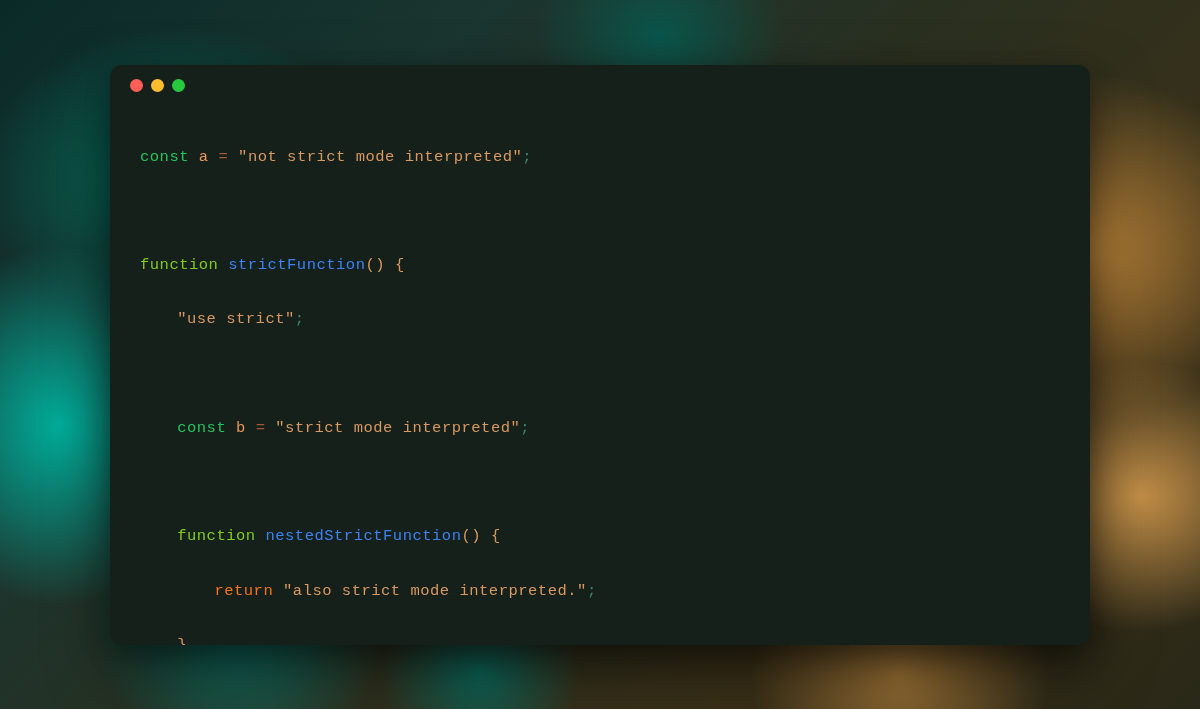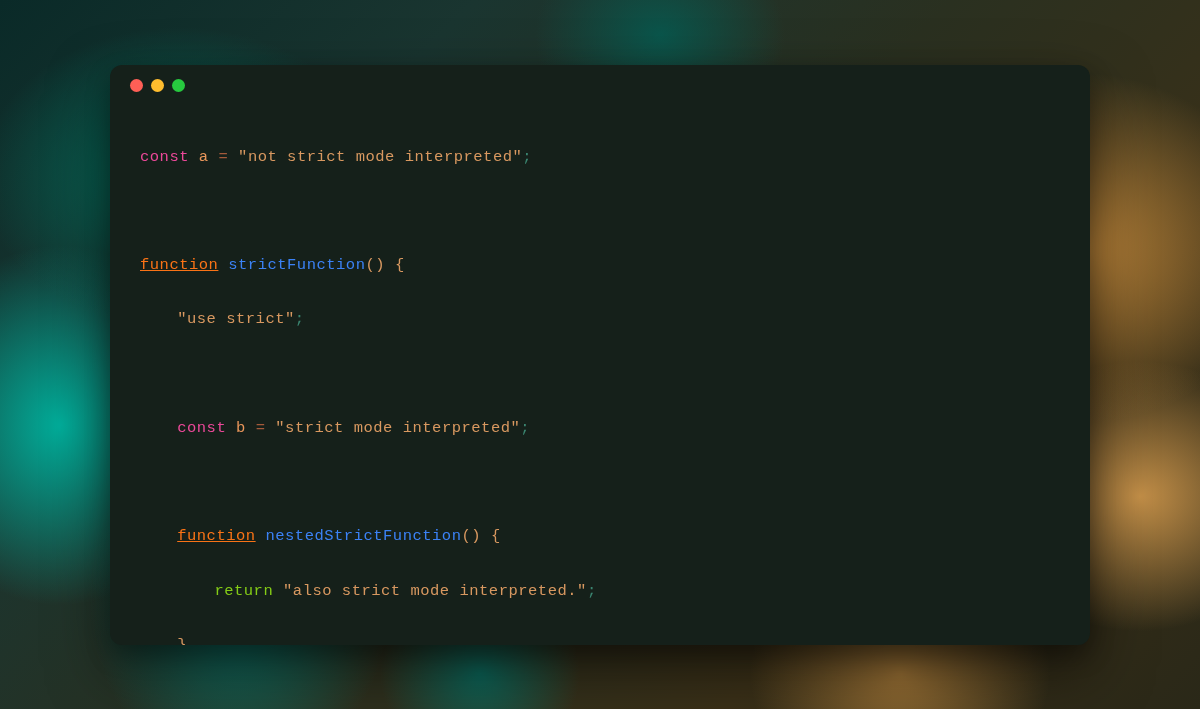--- a/index.html
+++ b/index.html
@@ -61,30 +61,30 @@
       line-height: 1.75;
       letter-spacing: 0.5px;
       white-space: pre;
     }
     
     .line {
       display: block;
       min-height: 1.75em;
     }
     
-    .tok-keyword { color: #ec4899; }
+    .tok-keyword { color: #22c55e; }
     .tok-var { color: #e8955a; }
     .tok-op { color: #a35a3a; }
     .tok-string { color: #d89860; }
-    .tok-fnkey { color: #f97316; text-decoration: underline; }
+    .tok-fnkey { color: #84cc16; }
     .tok-fnname { color: #3b82f6; }
     .tok-paren { color: #d89860; }
     .tok-brace { color: #d89860; }
     .tok-semi { color: #3a8570; }
-    .tok-return { color: #84cc16; }
+    .tok-return { color: #f97316; }
     
     .indent-1 { padding-left: 4ch; }
     .indent-2 { padding-left: 8ch; }
   </style>
 </head>
 <body>
 
 <div class="code-window">
   <div class="titlebar">
     <div class="dot dot-red" title="close"></div>

